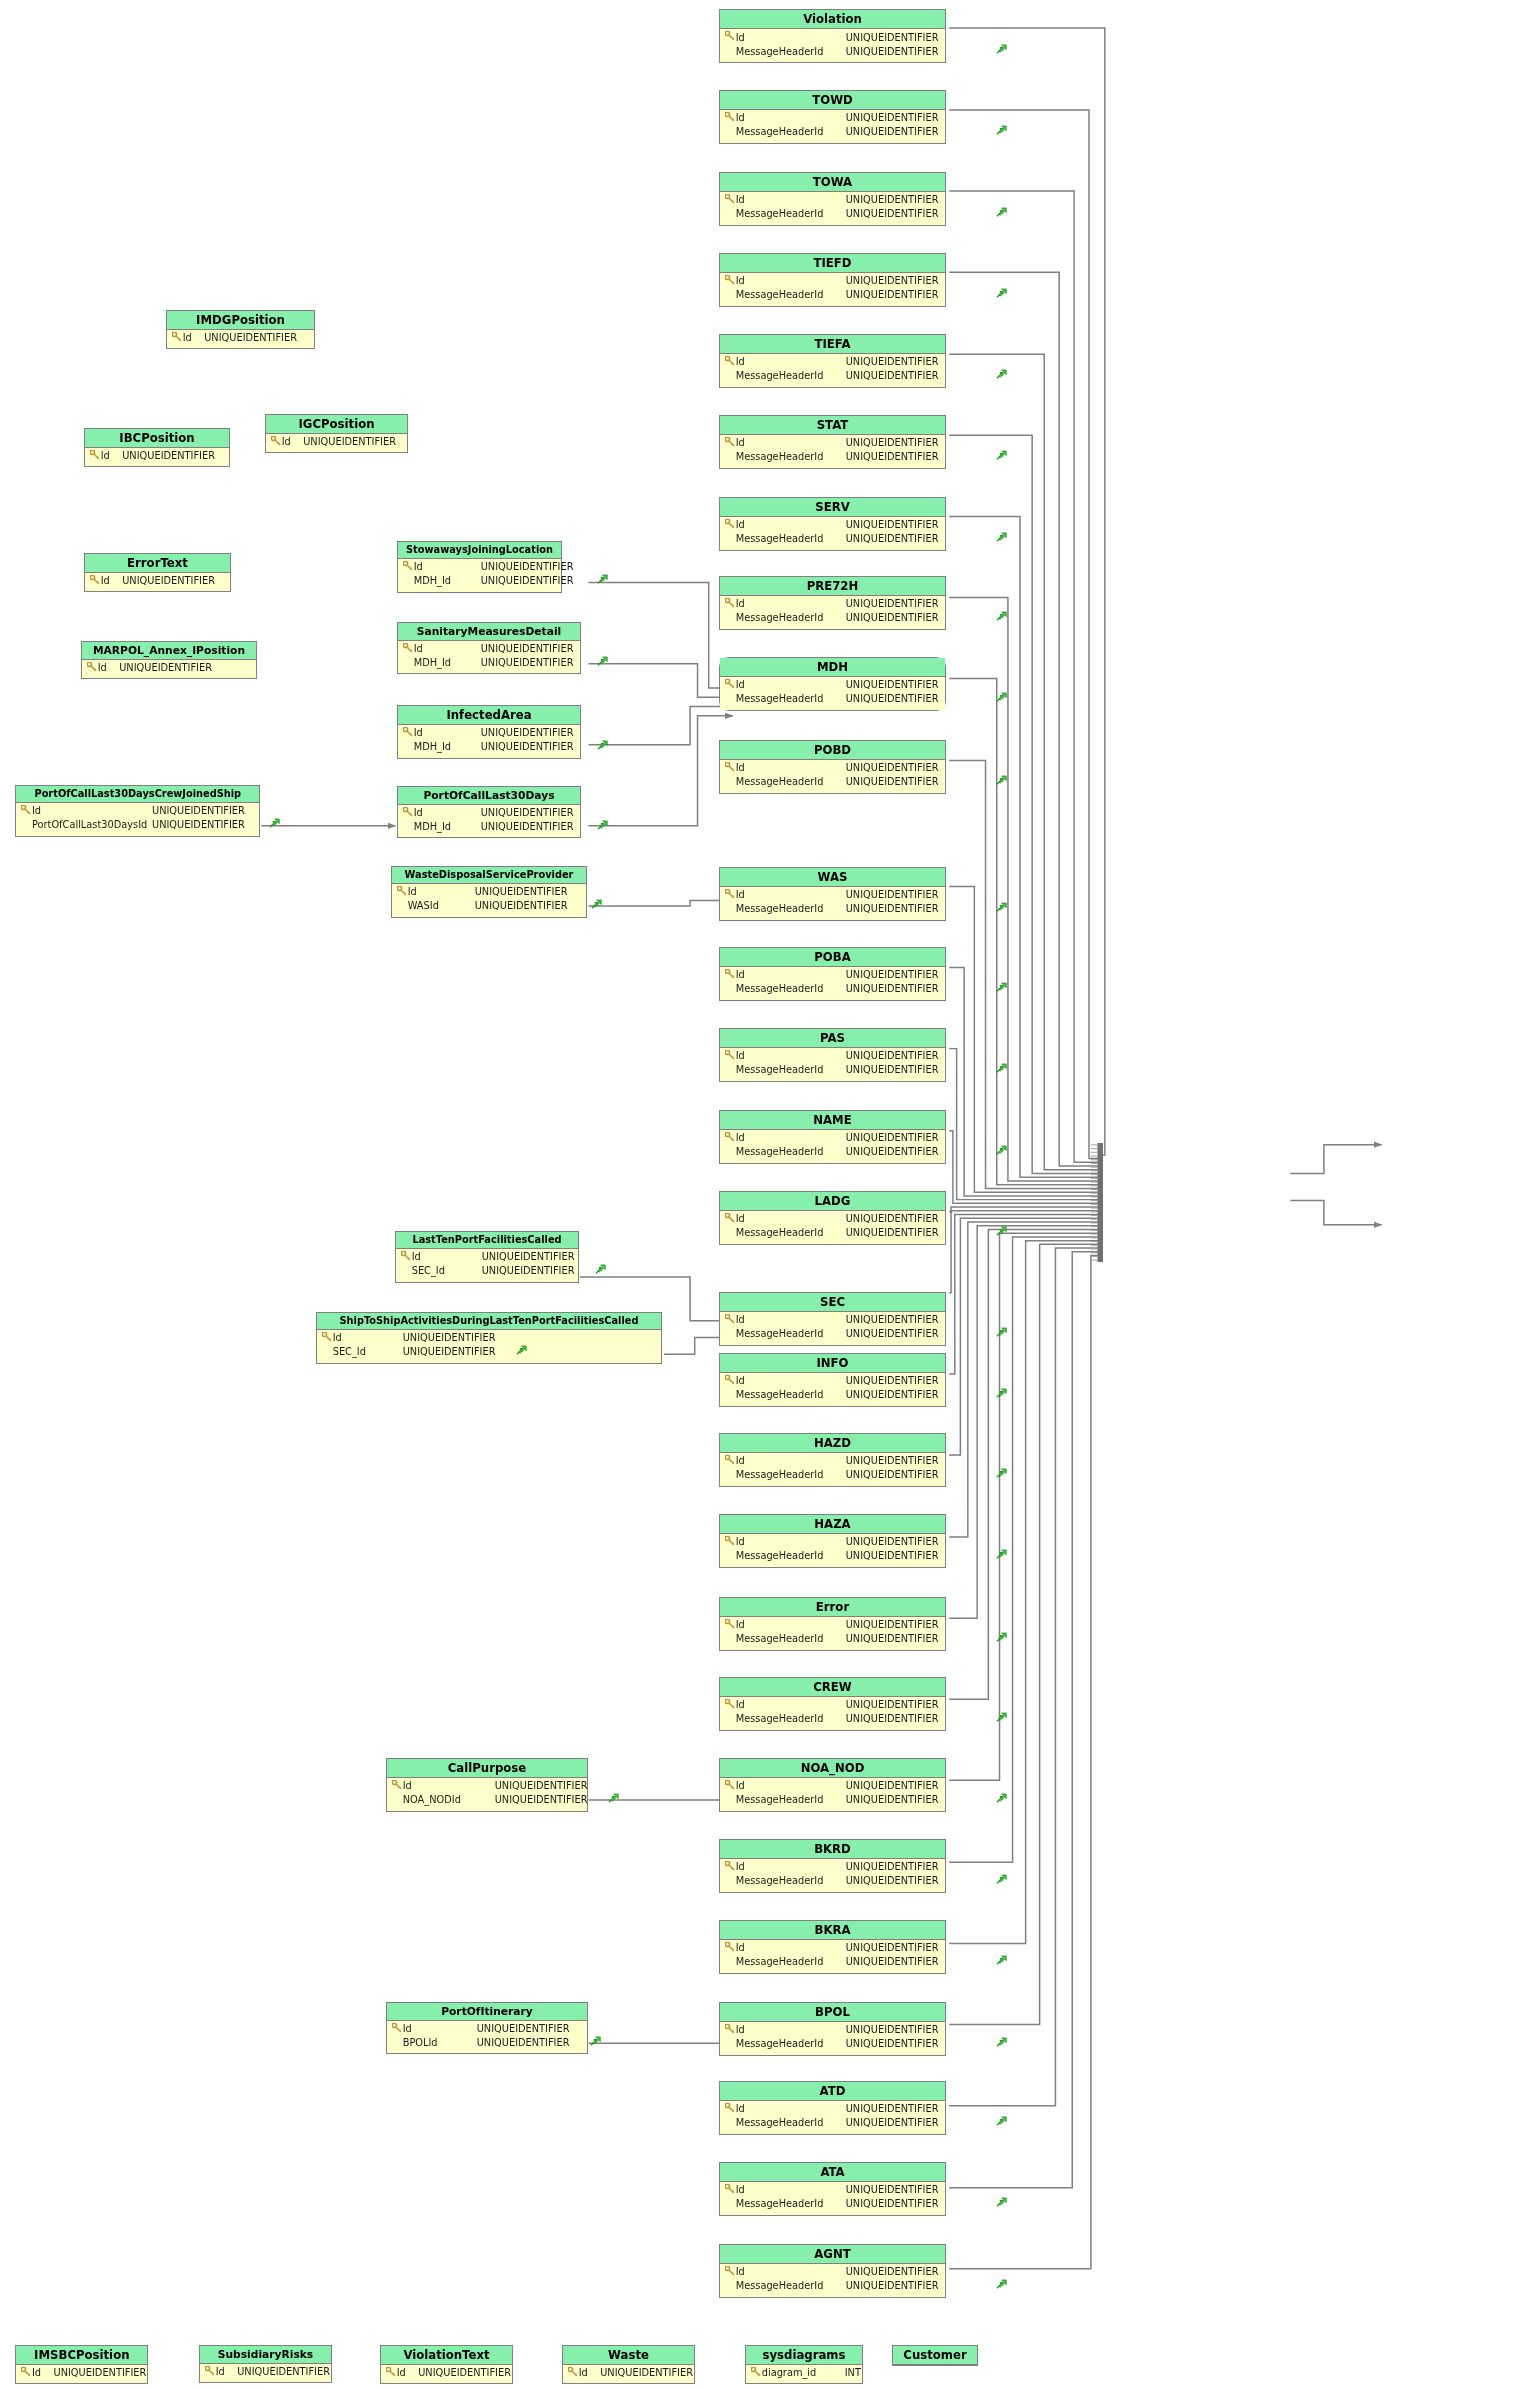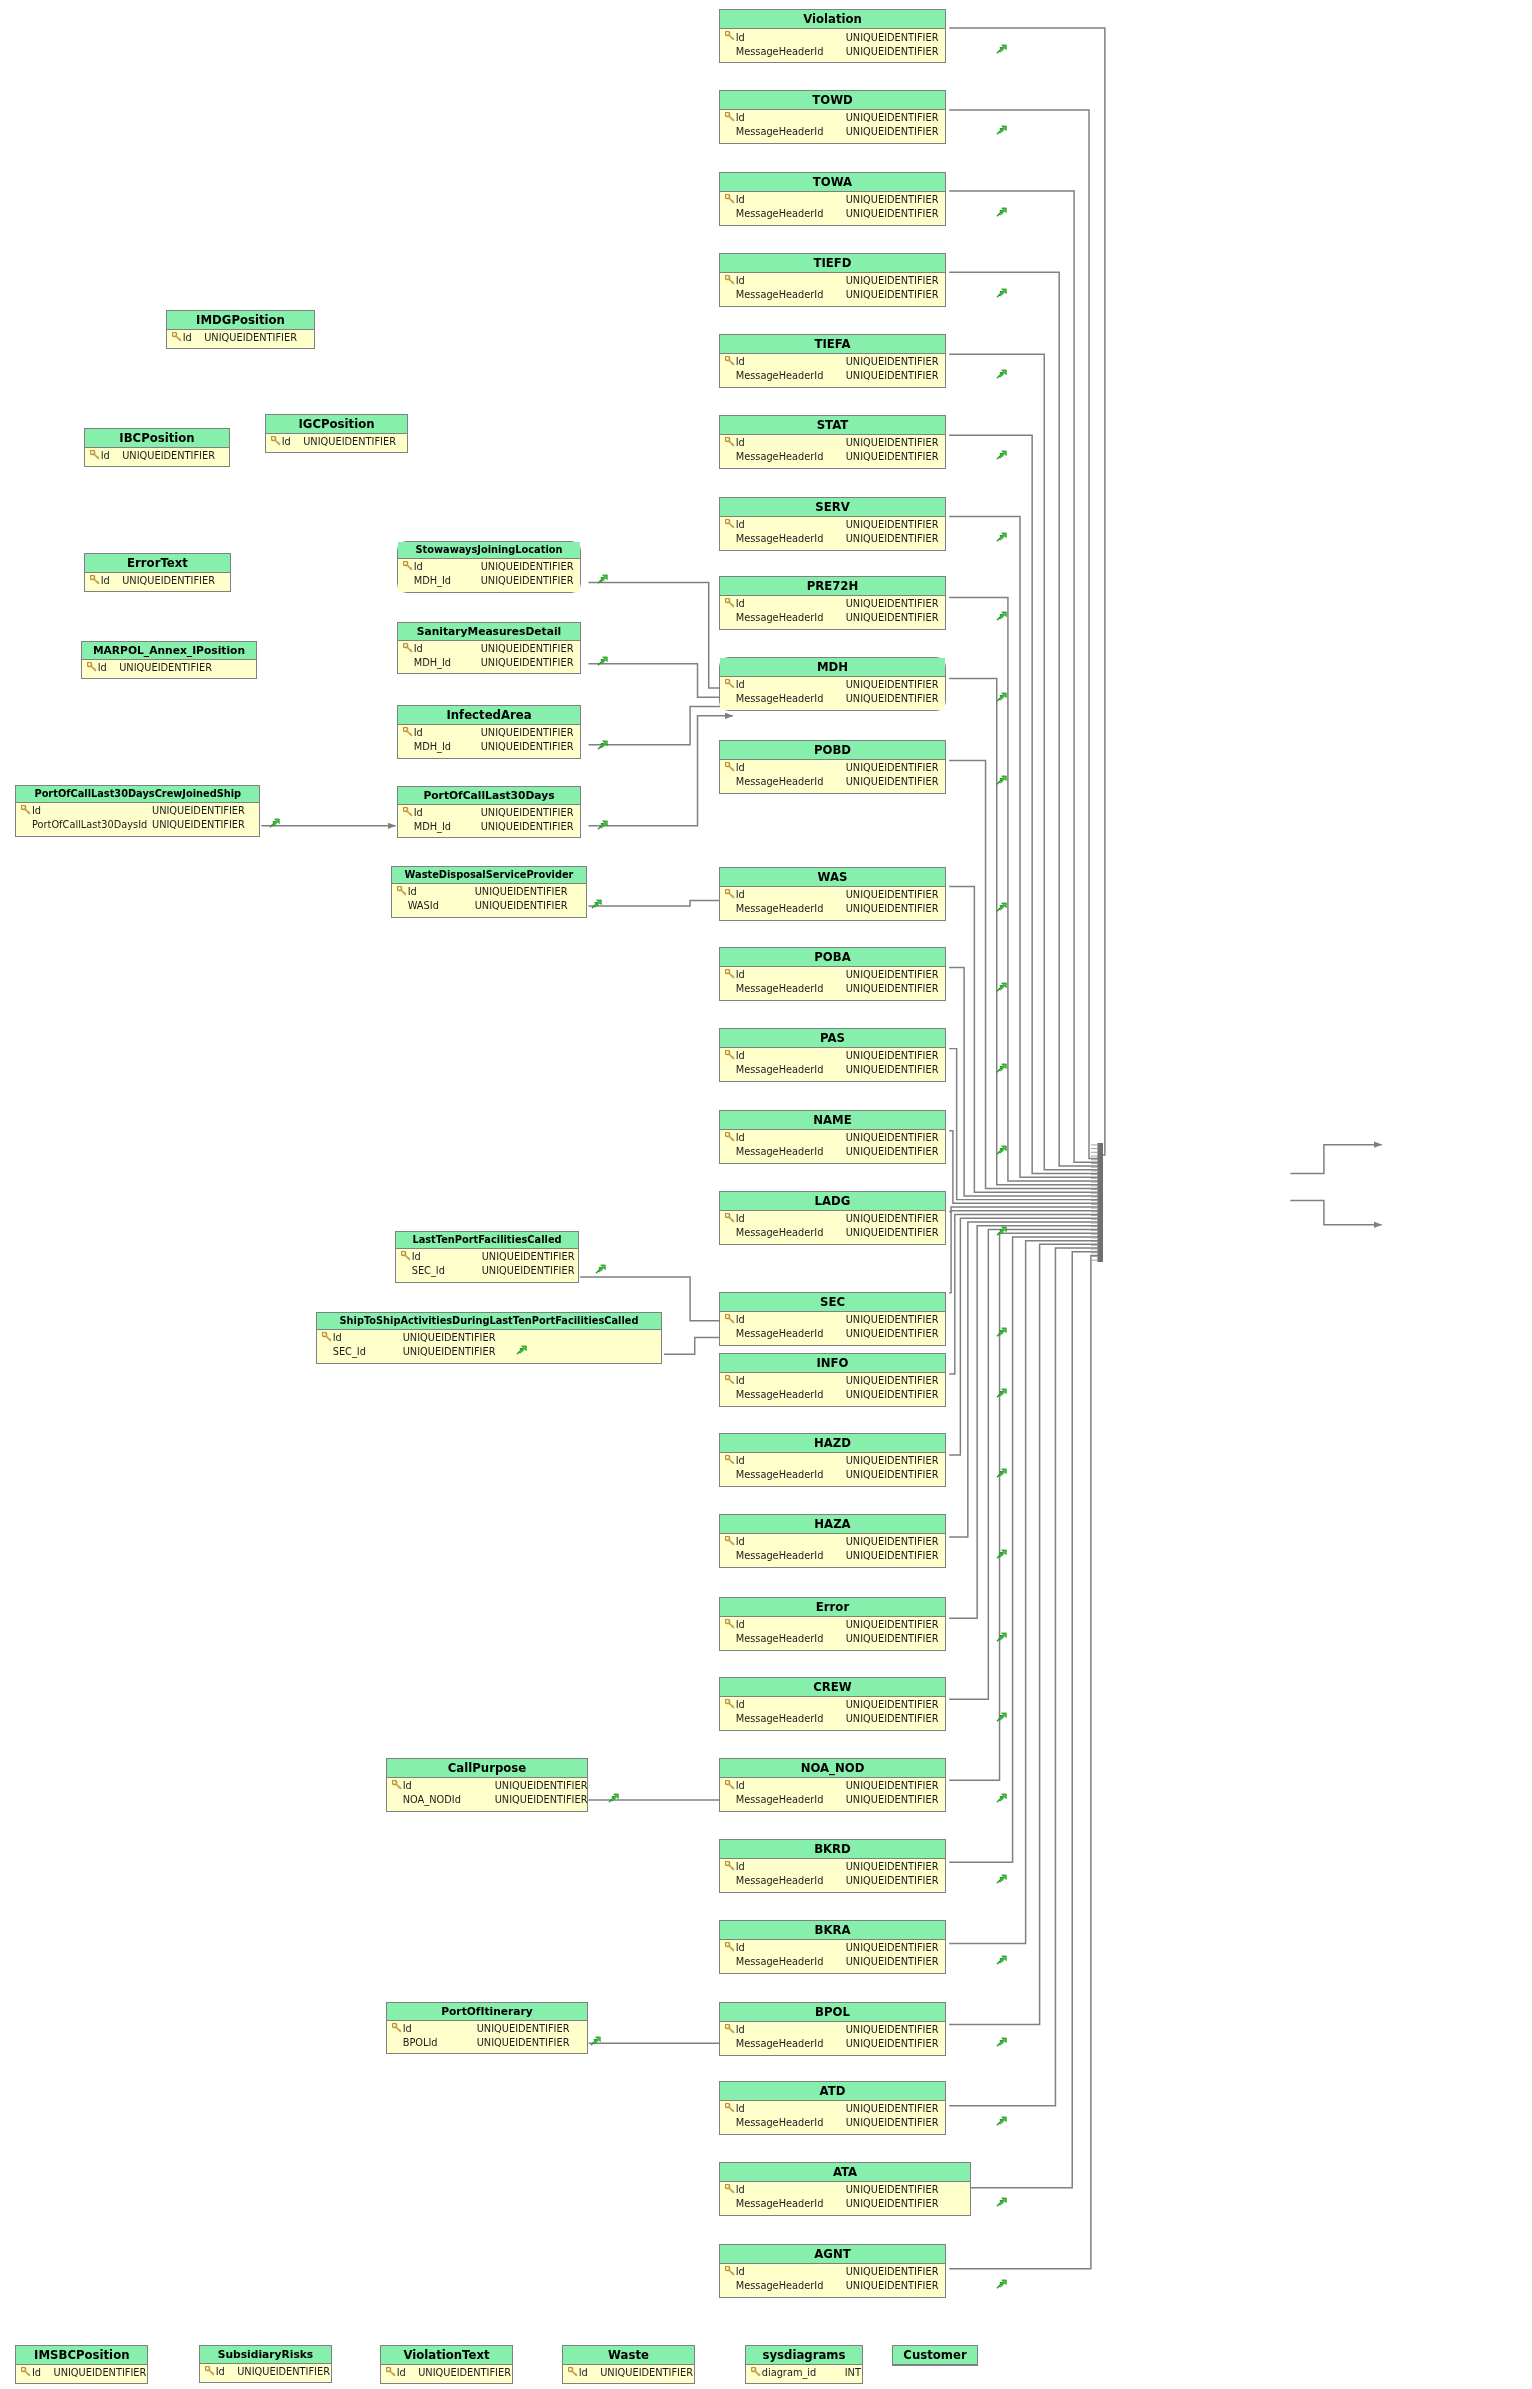--- a/index.html
+++ b/index.html
@@ -768,21 +768,21 @@
             <span class="a-icon"></span>
             <span class="a-name">MessageHeaderId</span>
             <span class="a-type">UNIQUEIDENTIFIER</span>
             <span class="a-fk"><svg width="11.2" height="11.2" viewBox="0 0 12 12" xmlns="http://www.w3.org/2000/svg">
                 <path d="M1 10 L7 4 M7 4 L4 4 M7 4 L7 7" stroke="#1f9e1f" stroke-width="1.4" fill="none"></path>
                 <polygon points="6,1 11,1 11,6 9.2,4.2 4.6,8.8 3.2,7.4 7.8,2.8" fill="#3ad13a" stroke="#1f7a1f" stroke-width="0.7"></polygon>
               </svg></span>
           </div>
         </div>
       </div>
-      <div class="entity cols" style="left: 719px; top: 2162px; width: 252px; --nw: 110px; --tw: 147px;">
+      <div class="entity cols" style="left: 719px; top: 2162px; width: 227px; --nw: 110px; --tw: 147px;">
         <div class="ent-title t12">ATA</div>
         <div class="ent-body">
           <div class="attr t10">
             <span class="a-icon"><svg width="10.3" height="10.3" viewBox="0 0 11 11" xmlns="http://www.w3.org/2000/svg">
                 <circle cx="2.6" cy="2.6" r="2.3" fill="none" stroke="#B8923C" stroke-width="1.6"></circle>
                 <line x1="4.1" y1="4.1" x2="9.6" y2="9.6" stroke="#C8A048" stroke-width="1.8"></line>
                 <line x1="7.4" y1="8.6" x2="9.0" y2="7.0" stroke="#C8A048" stroke-width="1.6"></line>
               </svg></span>
             <span class="a-name">Id</span>
             <span class="a-type">UNIQUEIDENTIFIER</span>
@@ -891,21 +891,21 @@
                 <circle cx="2.6" cy="2.6" r="2.3" fill="none" stroke="#B8923C" stroke-width="1.6"></circle>
                 <line x1="4.1" y1="4.1" x2="9.6" y2="9.6" stroke="#C8A048" stroke-width="1.8"></line>
                 <line x1="7.4" y1="8.6" x2="9.0" y2="7.0" stroke="#C8A048" stroke-width="1.6"></line>
               </svg></span>
             <span class="a-name">Id</span>
             <span class="a-type">UNIQUEIDENTIFIER</span>
             <span class="a-fk"></span>
           </div>
         </div>
       </div>
-      <div class="entity cols" style="left: 397px; top: 541px; width: 184px; border-radius: 10px; --nw: 67px; --tw: 113px;">
+      <div class="entity cols" style="left: 397px; top: 541px; width: 165px; --nw: 67px; --tw: 113px;">
         <div class="ent-title t10">StowawaysJoiningLocation</div>
         <div class="ent-body">
           <div class="attr t10">
             <span class="a-icon"><svg width="10.3" height="10.3" viewBox="0 0 11 11" xmlns="http://www.w3.org/2000/svg">
                 <circle cx="2.6" cy="2.6" r="2.3" fill="none" stroke="#B8923C" stroke-width="1.6"></circle>
                 <line x1="4.1" y1="4.1" x2="9.6" y2="9.6" stroke="#C8A048" stroke-width="1.8"></line>
                 <line x1="7.4" y1="8.6" x2="9.0" y2="7.0" stroke="#C8A048" stroke-width="1.6"></line>
               </svg></span>
             <span class="a-name">Id</span>
             <span class="a-type">UNIQUEIDENTIFIER</span>

